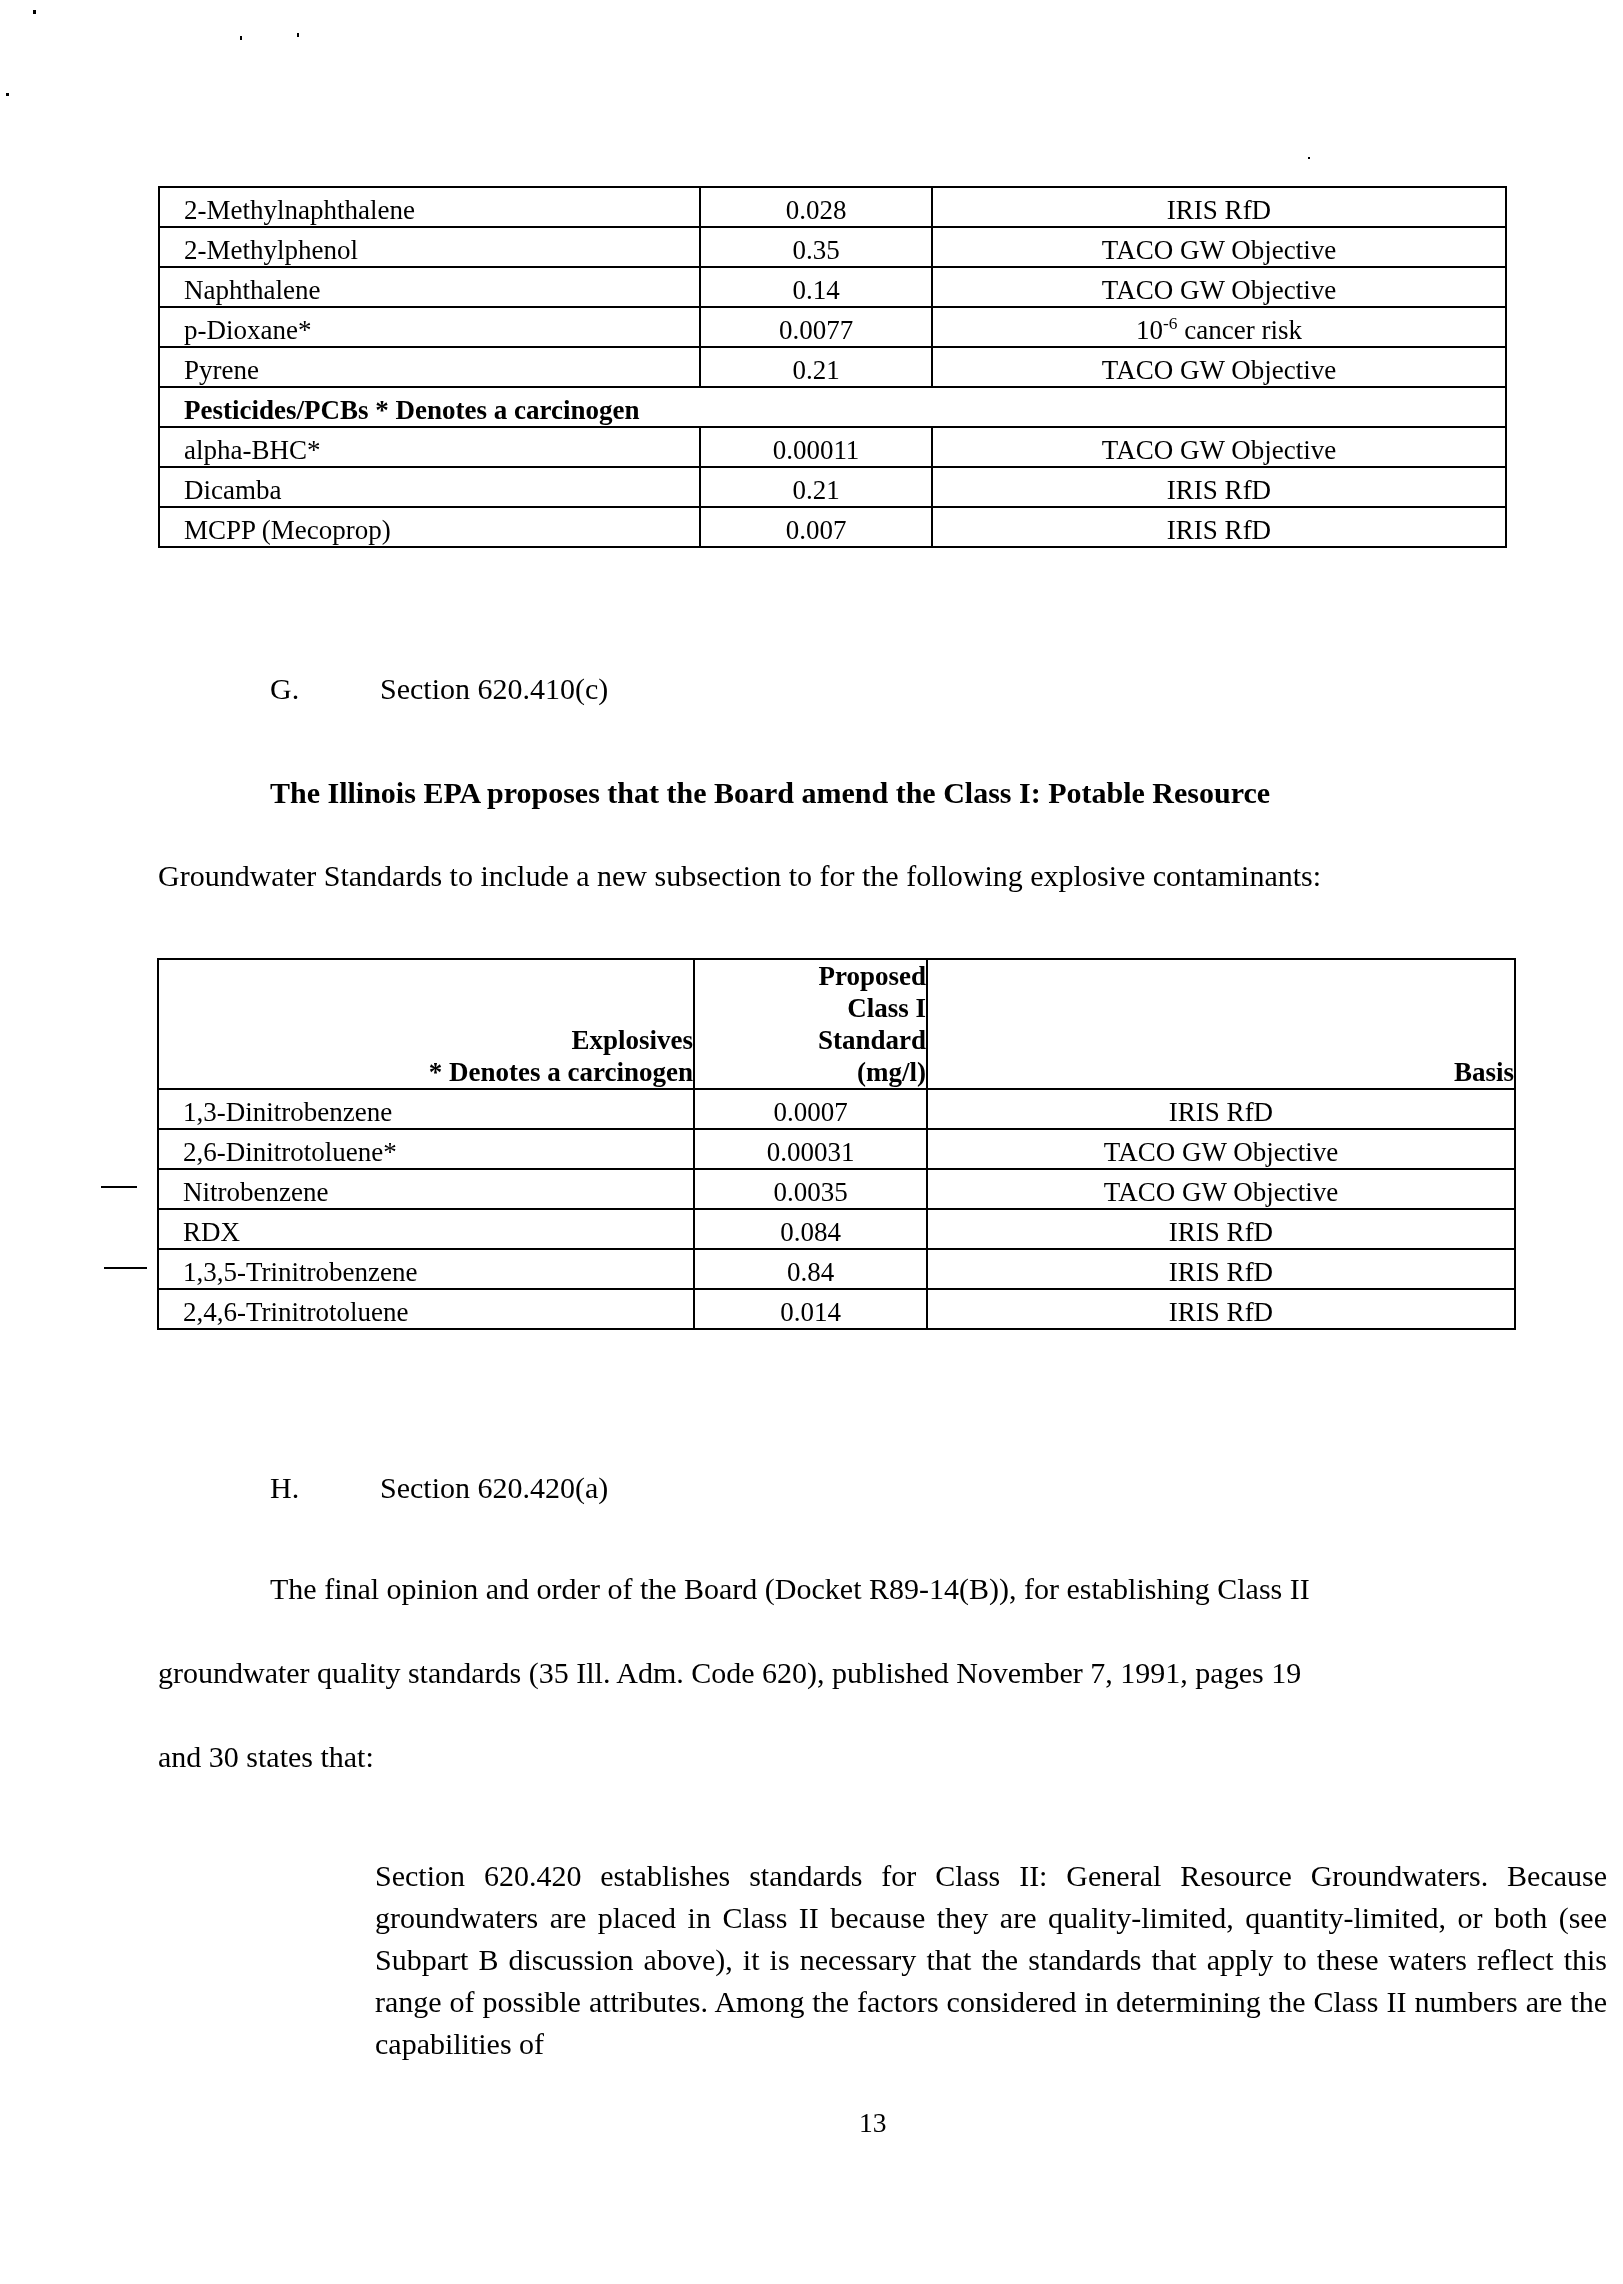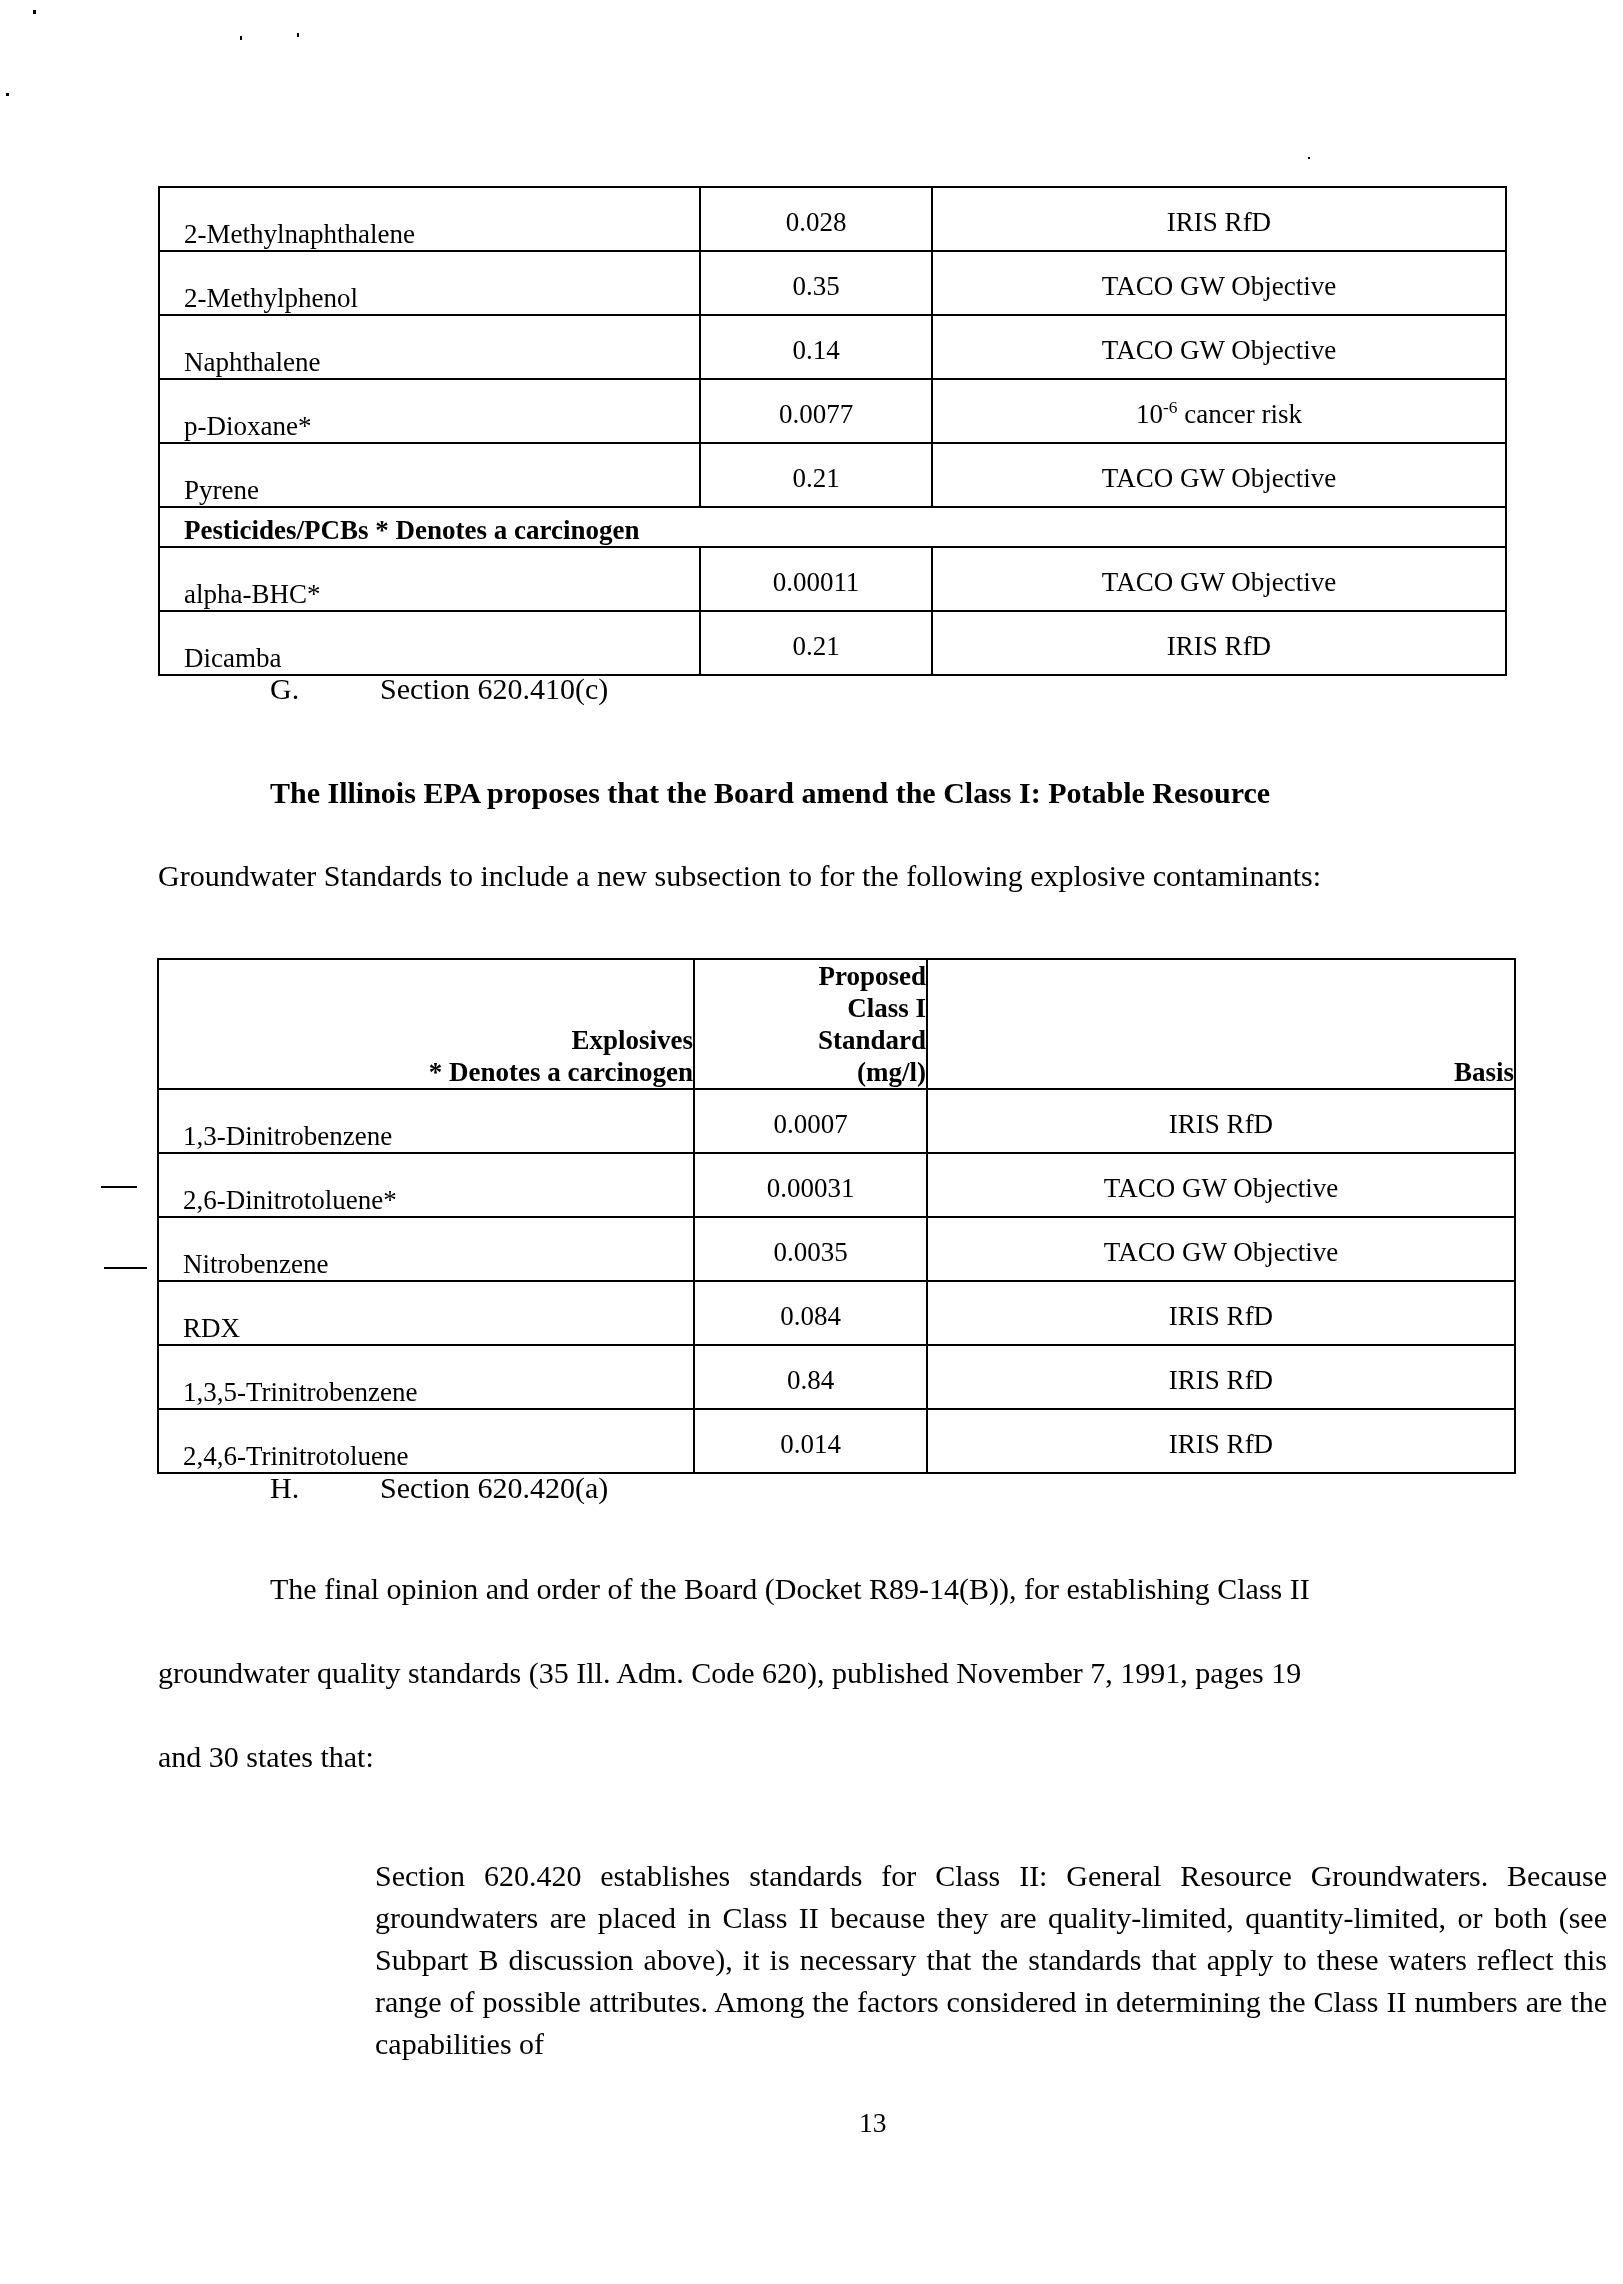--- a/index.html
+++ b/index.html
@@ -9,21 +9,21 @@
   }
   .abs { position: absolute; }
   table.grid {
     position: absolute; border-collapse: collapse; font-size: 27px;
     table-layout: fixed;
   }
   table.grid td {
     border: 2.2px solid #000; padding: 0 0 0 13px; height: 38px;
     vertical-align: bottom; line-height: 32px; white-space: nowrap;
   }
-  table.grid td.c { text-align: center; padding: 12px; }
+  table.grid td.c { text-align: center; padding: 0; }
   table.grid td.name { padding-left: 24px; }
   sup { font-size: 17.4px; vertical-align: 10px; line-height: 0; }
   .group-row td { border-bottom: 2.2px solid #000; height: 71px; vertical-align: top; font-weight: bold; padding-top: 5.8px; }
   .hdr td { font-weight: bold; vertical-align: top; text-align: right; padding: 2.9px 0 0 0; height: 138px; line-height: 35px; }
   .heading { font-size: 30px; }
   .para { font-size: 30px; line-height: 42px; }
   .quote { font-size: 30px; line-height: 42px; text-align: justify; }
   .speck { position: absolute; background: #000; }
 </style>
 </head>
@@ -73,20 +73,25 @@
       <td colspan="3" class="name">Pesticides/PCBs * Denotes a carcinogen</td>
     </tr>
     <tr>
       <td class="name">alpha-BHC*</td>
       <td class="c">0.00011</td>
       <td class="c">TACO GW Objective</td>
     </tr>
     <tr>
       <td class="name">Dicamba</td>
       <td class="c">0.21</td>
+      <td class="c">IRIS RfD</td>
+    </tr>
+    <tr>
+      <td class="name">MCPP (Mecoprop)</td>
+      <td class="c">0.007</td>
       <td class="c">IRIS RfD</td>
     </tr>
   </tbody>
 </table>
 
 <div class="abs heading" style="left:270px;top:672px;">
   <span>G.</span>
   <span style="position:absolute;left:110px;white-space:nowrap;">Section 620.410(c)</span>
 </div>
 <div class="abs para" style="left:270px;top:772px;white-space:nowrap;font-weight:bold;">The Illinois EPA proposes that the Board amend the Class I: Potable Resource</div>

